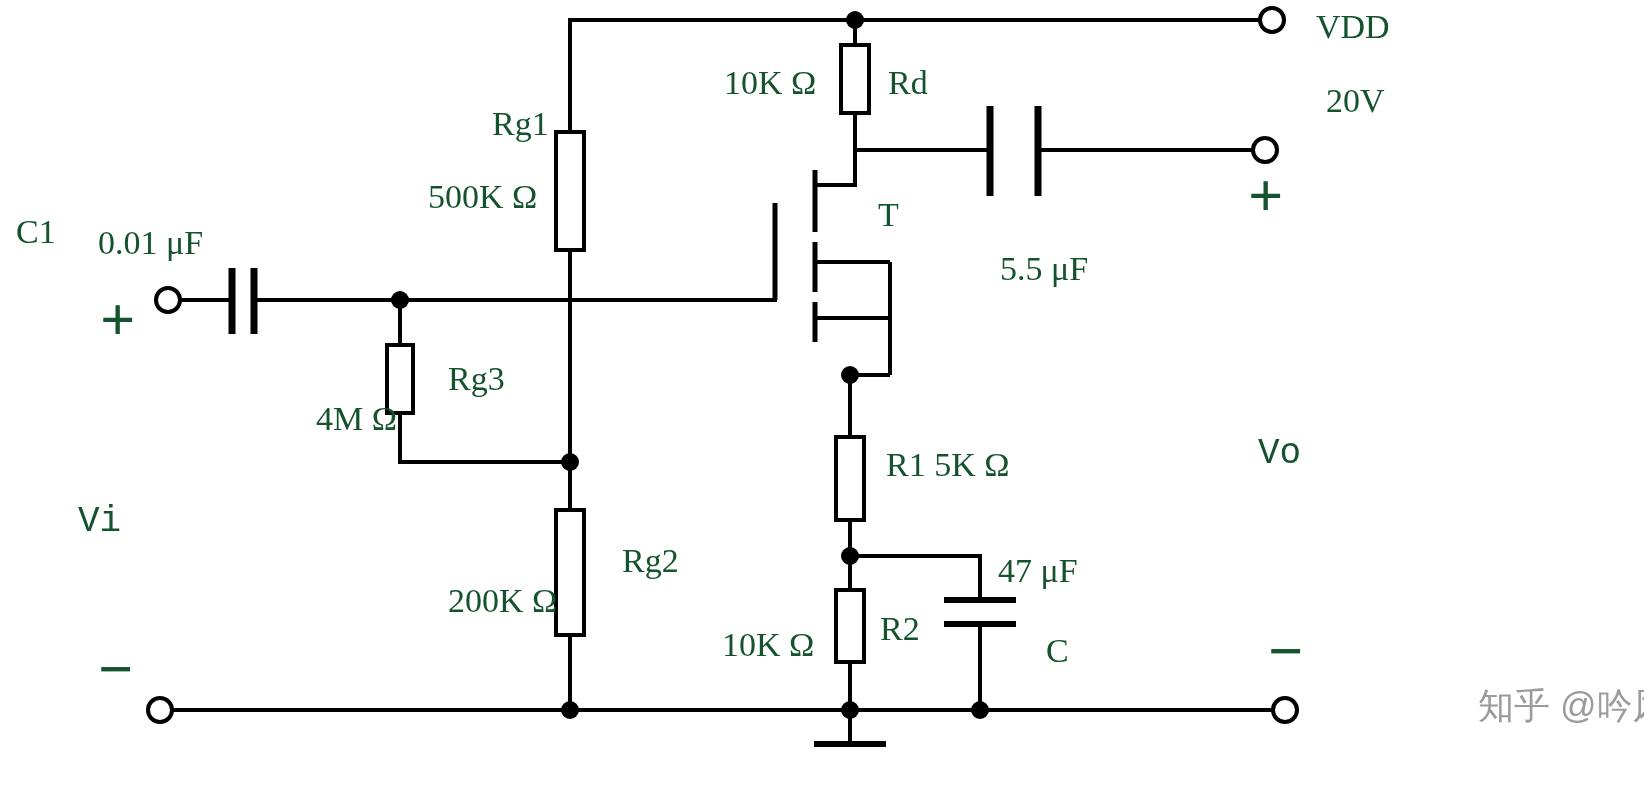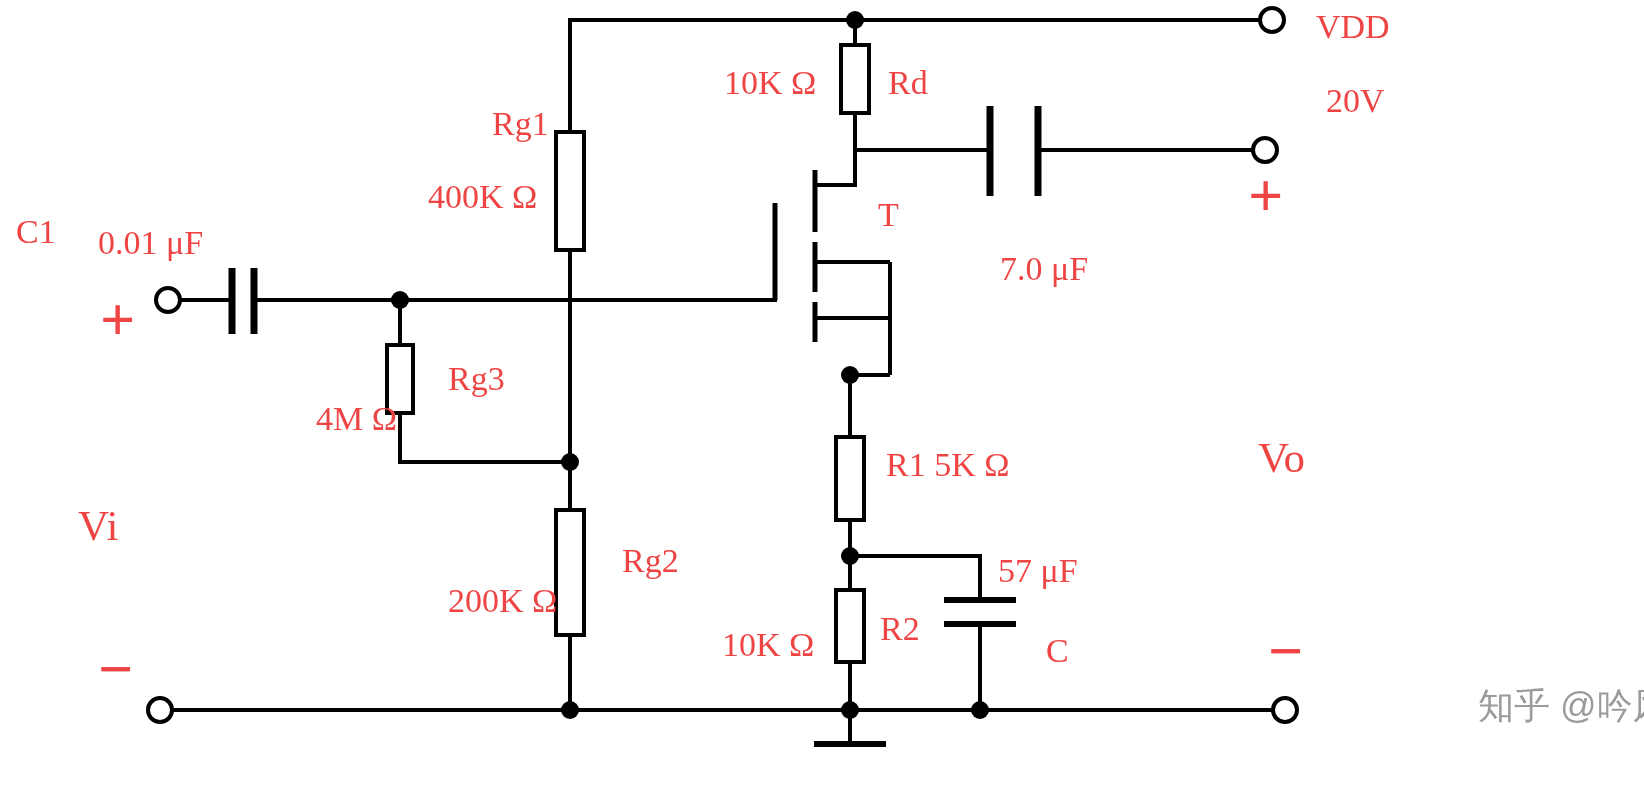--- a/index.html
+++ b/index.html
@@ -8,26 +8,26 @@
     width:1644px;
     height:806px;
     background:#ffffff;
     overflow:hidden;
     font-family:"Liberation Serif","DejaVu Serif",serif;
   }
   .schematic{position:absolute;left:0;top:0;}
   .lbl{
     position:absolute;
     font-size:34px;
-    color:#ef4444;
+    color:#14532d;
     white-space:nowrap;
     line-height:1.1;
     font-family:"Liberation Serif","DejaVu Serif",serif;
   }
-  .lbl.signal{font-size:43px;}
+  .lbl.signal{font-size:36px;font-family:Liberation Mono, monospace;}
   .lbl.polarity{font-size:62px;font-weight:bold;line-height:0.9;}
   .lbl.watermark{
     font-size:36px;
     color:#9b9b9b;
     font-family:"Liberation Sans","DejaVu Sans",sans-serif;
   }
 </style>
 </head>
 <body>
 
@@ -131,44 +131,44 @@
     </g>
   </svg>
 
   <div class="lbl" style="left:16px;  top:213px">C1</div>
   <div class="lbl" style="left:98px;  top:224px">0.01 μF</div>
   <div class="lbl polarity" style="left:100px; top:292px">+</div>
   <div class="lbl signal" style="left:78px;  top:502px">Vi</div>
   <div class="lbl polarity" style="left:98px;  top:642px">−</div>
 
   <div class="lbl" style="left:492px; top:105px">Rg1</div>
-  <div class="lbl" style="left:428px; top:178px">400K Ω</div>
+  <div class="lbl" style="left:428px; top:178px">500K Ω</div>
 
   <div class="lbl" style="left:448px; top:360px">Rg3</div>
   <div class="lbl" style="left:316px; top:400px">4M Ω</div>
 
   <div class="lbl" style="left:622px; top:542px">Rg2</div>
   <div class="lbl" style="left:448px; top:582px">200K Ω</div>
 
   <div class="lbl" style="left:724px; top:64px">10K Ω</div>
   <div class="lbl" style="left:888px; top:64px">Rd</div>
 
   <div class="lbl" style="left:878px; top:196px">T</div>
 
   <div class="lbl" style="left:1316px; top:8px">VDD</div>
   <div class="lbl" style="left:1326px; top:82px">20V</div>
 
-  <div class="lbl" style="left:1000px; top:250px">7.0 μF</div>
+  <div class="lbl" style="left:1000px; top:250px">5.5 μF</div>
   <div class="lbl polarity" style="left:1248px; top:168px">+</div>
   <div class="lbl signal" style="left:1258px; top:434px">Vo</div>
   <div class="lbl polarity" style="left:1268px; top:624px">−</div>
 
   <div class="lbl" style="left:886px; top:446px">R1 5K Ω</div>
 
-  <div class="lbl" style="left:998px;  top:552px">57 μF</div>
+  <div class="lbl" style="left:998px;  top:552px">47 μF</div>
   <div class="lbl" style="left:1046px; top:632px">C</div>
 
   <div class="lbl" style="left:722px; top:626px">10K Ω</div>
   <div class="lbl" style="left:880px; top:610px">R2</div>
 
   <div class="lbl watermark" style="left:1478px; top:686px">知乎 @吟风</div>
 
 </div>
 
 </body></html>

